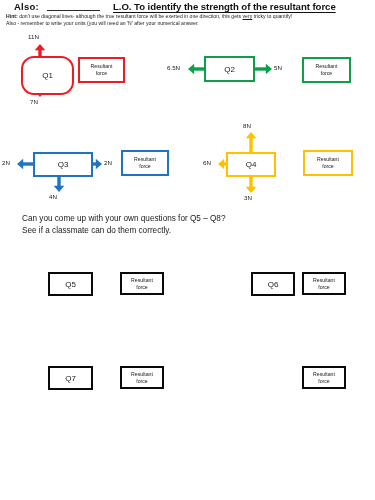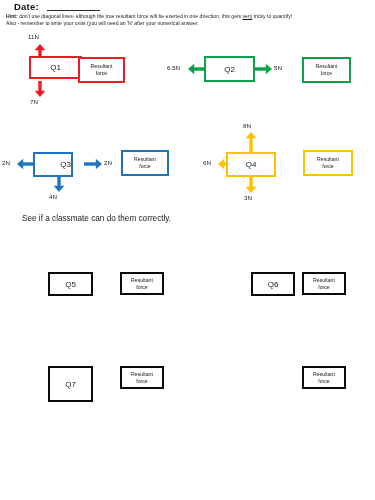--- a/index.html
+++ b/index.html
@@ -75,40 +75,41 @@
     font-size:8.2px;line-height:11.5px;color:#1a1a1a;
   }
   .instr div{white-space:nowrap;}
 </style>
 </head>
 <body>
 
 <div class="page">
 
   <div class="hdr">
-    <span class="date-label">Date:</span>
+    <span class="date-label">Also:</span>
     <span class="date-rule"></span>
+    <span class="lo-title">L.O. To identify the strength of the resultant force</span>
 
     <div class="hint">
       <b>Hint:</b><span> don't use diagonal lines- although the true resultant force will be exerted in one direction, this gets </span><u>very</u><span> tricky to quantify!</span><br>
       <span>Also - remember to write your units (you will need an 'N' after your numerical answer.</span>
     </div>
   </div>
 
   <div class="arrow" style="left:34px;top:44px;">
     <svg width="12" height="16" viewBox="0 0 12 16">
         <g fill="#ED1C24" stroke="#ED1C24">
       <rect x="4.3" y="4" width="3.4" height="12" stroke="none"></rect>
       <polygon points="6,0 11.3,6.2 0.7,6.2" stroke="none"></polygon>
     </g>
       </svg>
   </div>
   <span class="flabel" style="left:28px;top:33px;">11N</span>
 
-  <div class="qbox c-red" style="left:29px;top:56px;width:53px;height:23px;">
+  <div class="qbox c-red" style="left:21px;top:56px;width:53px;height:39px;border-radius:13px;">
     <span>Q1</span>
   </div>
 
   <div class="arrow" style="left:34px;top:81px;">
     <svg width="12" height="16" viewBox="0 0 12 16">
         <g fill="#ED1C24">
       <rect x="4.3" y="0" width="3.4" height="12"></rect>
       <polygon points="6,16 11.3,9.8 0.7,9.8"></polygon>
     </g>
       </svg>
@@ -152,21 +153,21 @@
   <span class="flabel" style="left:2px;top:159px;">2N</span>
   <div class="arrow" style="left:17px;top:158px;">
     <svg width="18" height="12" viewBox="0 0 18 12">
         <g fill="#2073C0">
       <rect x="6" y="4.3" width="12" height="3.4"></rect>
       <polygon points="0,6 6.2,0.7 6.2,11.3"></polygon>
     </g>
       </svg>
   </div>
 
-  <div class="qbox c-blue" style="left:33px;top:152px;width:40px;height:25px;justify-content:flex-end;">
+  <div class="qbox c-blue" style="left:33px;top:152px;width:60px;height:25px;">
     <span>Q3</span>
   </div>
 
   <div class="arrow" style="left:84px;top:158px;">
     <svg width="18" height="12" viewBox="0 0 18 12">
         <g fill="#2073C0">
       <rect x="0" y="4.3" width="12" height="3.4"></rect>
       <polygon points="18,6 11.8,0.7 11.8,11.3"></polygon>
     </g>
       </svg>
@@ -221,40 +222,41 @@
       </svg>
   </div>
   <span class="flabel" style="left:244px;top:194px;">3N</span>
 
   <div class="rbox c-amber" style="left:303px;top:150px;width:50px;height:26px;">
     <span>Resultant</span>
     <span>force</span>
   </div>
 
   <div class="instr">
+    <div>Can you come up with your own questions for Q5 – Q8?</div>
     <div>See if a classmate can do them correctly.</div>
   </div>
 
   <div class="qbox c-black" style="left:48px;top:272px;width:45px;height:24px;">
     <span>Q5</span>
   </div>
   <div class="rbox c-black" style="left:120px;top:272px;width:44px;height:23px;">
     <span>Resultant</span>
     <span>force</span>
   </div>
 
   <div class="qbox c-black" style="left:229px;top:272px;width:44px;height:24px;margin-left:22px;">
     <span>Q6</span>
   </div>
   <div class="rbox c-black" style="left:302px;top:272px;width:44px;height:23px;">
     <span>Resultant</span>
     <span>force</span>
   </div>
 
-  <div class="qbox c-black" style="left:48px;top:366px;width:45px;height:36px;">
+  <div class="qbox c-black" style="left:48px;top:366px;width:45px;height:24px;">
     <span>Q7</span>
   </div>
   <div class="rbox c-black" style="left:120px;top:366px;width:44px;height:23px;">
     <span>Resultant</span>
     <span>force</span>
   </div>
 
   <div class="rbox c-black" style="left:302px;top:366px;width:44px;height:23px;">
     <span>Resultant</span>
     <span>force</span>

